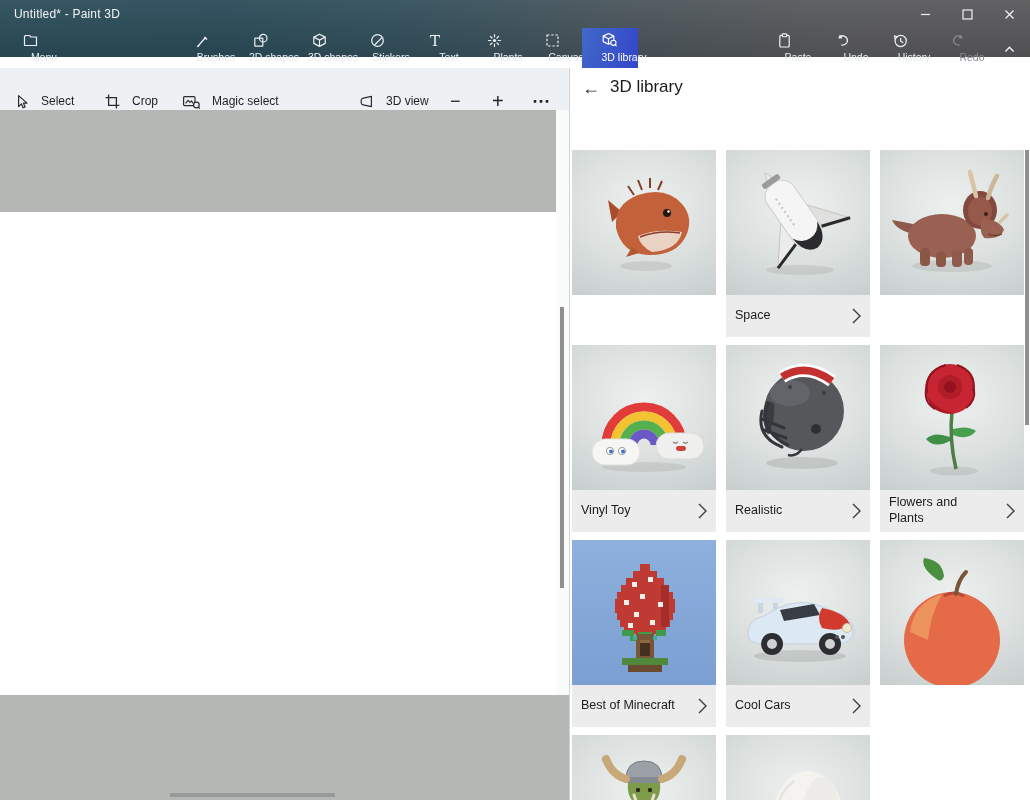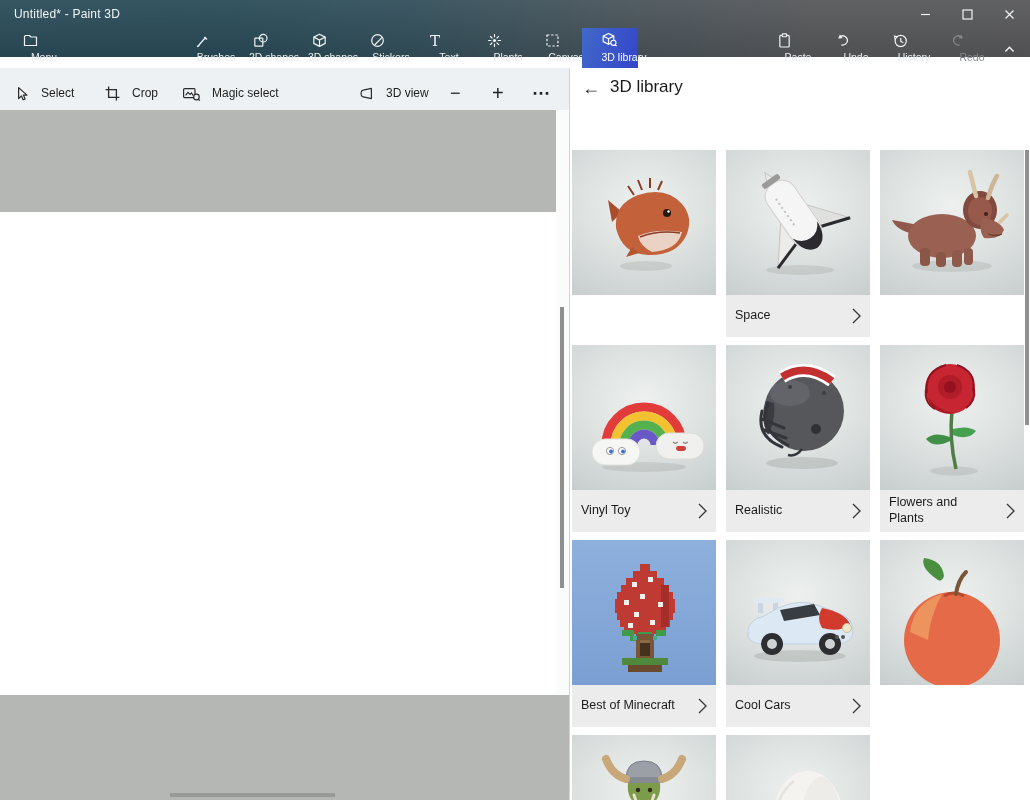--- a/index.html
+++ b/index.html
@@ -24,21 +24,21 @@
   .rtool.menu { left:6px; width:48px; }
   .rtool.active-tab { top:0; height:40px; padding-top:2px;
     background:linear-gradient(105deg,#4169c9 0%,#3a55c9 55%,#3346ca 100%); }
   .rtool.active-tab .rlabel { color:#fff; }
   .rtool.disabled .rlabel { color:#84898d; }
   .tserif { font-family:"DejaVu Serif", serif; font-size:15px; color:#eef2f4; line-height:15px; }
   .collapse { position:absolute; left:995px; top:2px; width:28px; height:38px; display:flex; align-items:center; justify-content:center; }
 
   
   #subtoolbar { position:absolute; left:0; top:68px; width:569px; height:42px; background:#edf1f3; }
-  .stgroup { position:absolute; top:4px; height:42px; display:flex; align-items:center; gap:11px; }
+  .stgroup { position:absolute; top:12px; height:42px; display:flex; align-items:center; gap:11px; }
   .stlabel { font-size:12px; color:#1f1f1f; white-space:nowrap; }
   .stglyph { font-size:18px; color:#222; line-height:42px; }
 
   
   #workspace { position:absolute; left:0; top:110px; width:569px; height:690px; background:#b5b7b5; }
   #canvas-white { position:absolute; left:0; top:102px; width:569px; height:483px; background:#ffffff; }
   #gutter { position:absolute; left:556px; top:0; width:13px; height:585px; background:#fafbfb; }
   #v-scroll-thumb { position:absolute; left:560px; top:197px; width:4px; height:281px; background:#8f8f8f; }
   #h-scroll-thumb { position:absolute; left:170px; top:683px; width:165px; height:4px; background:#989a99; }
 

